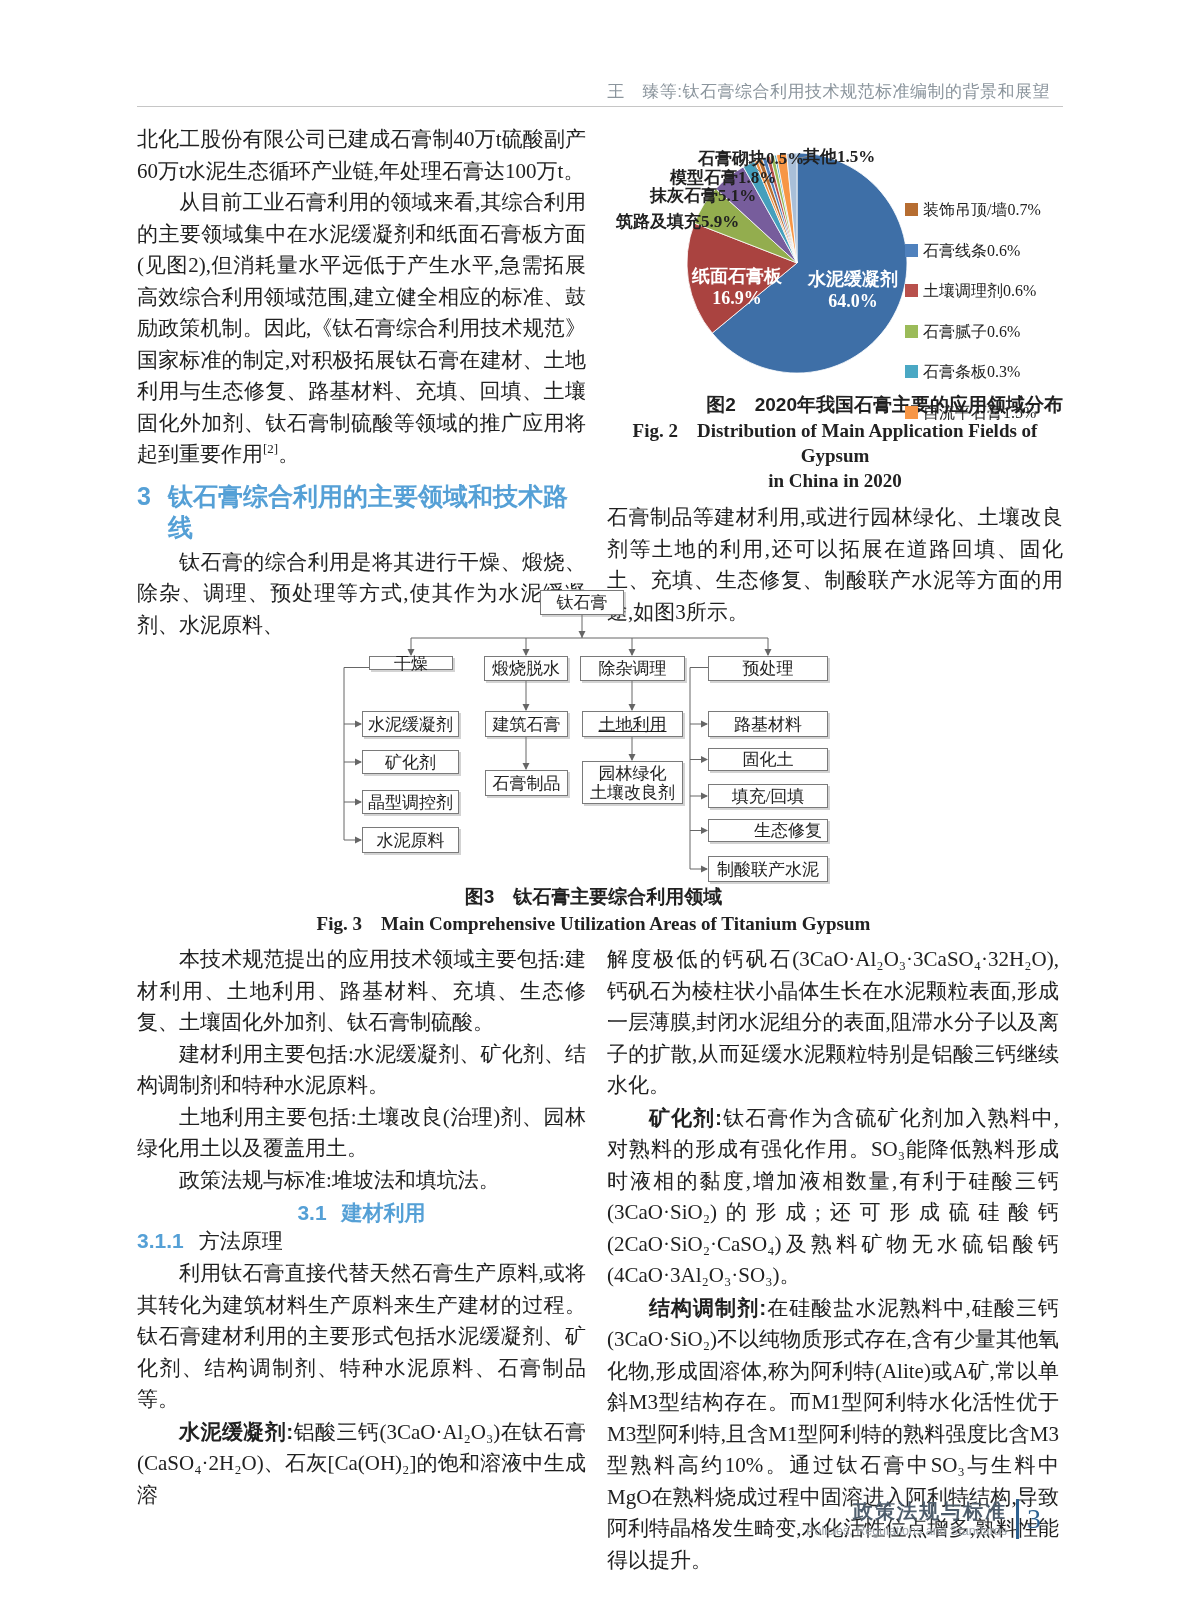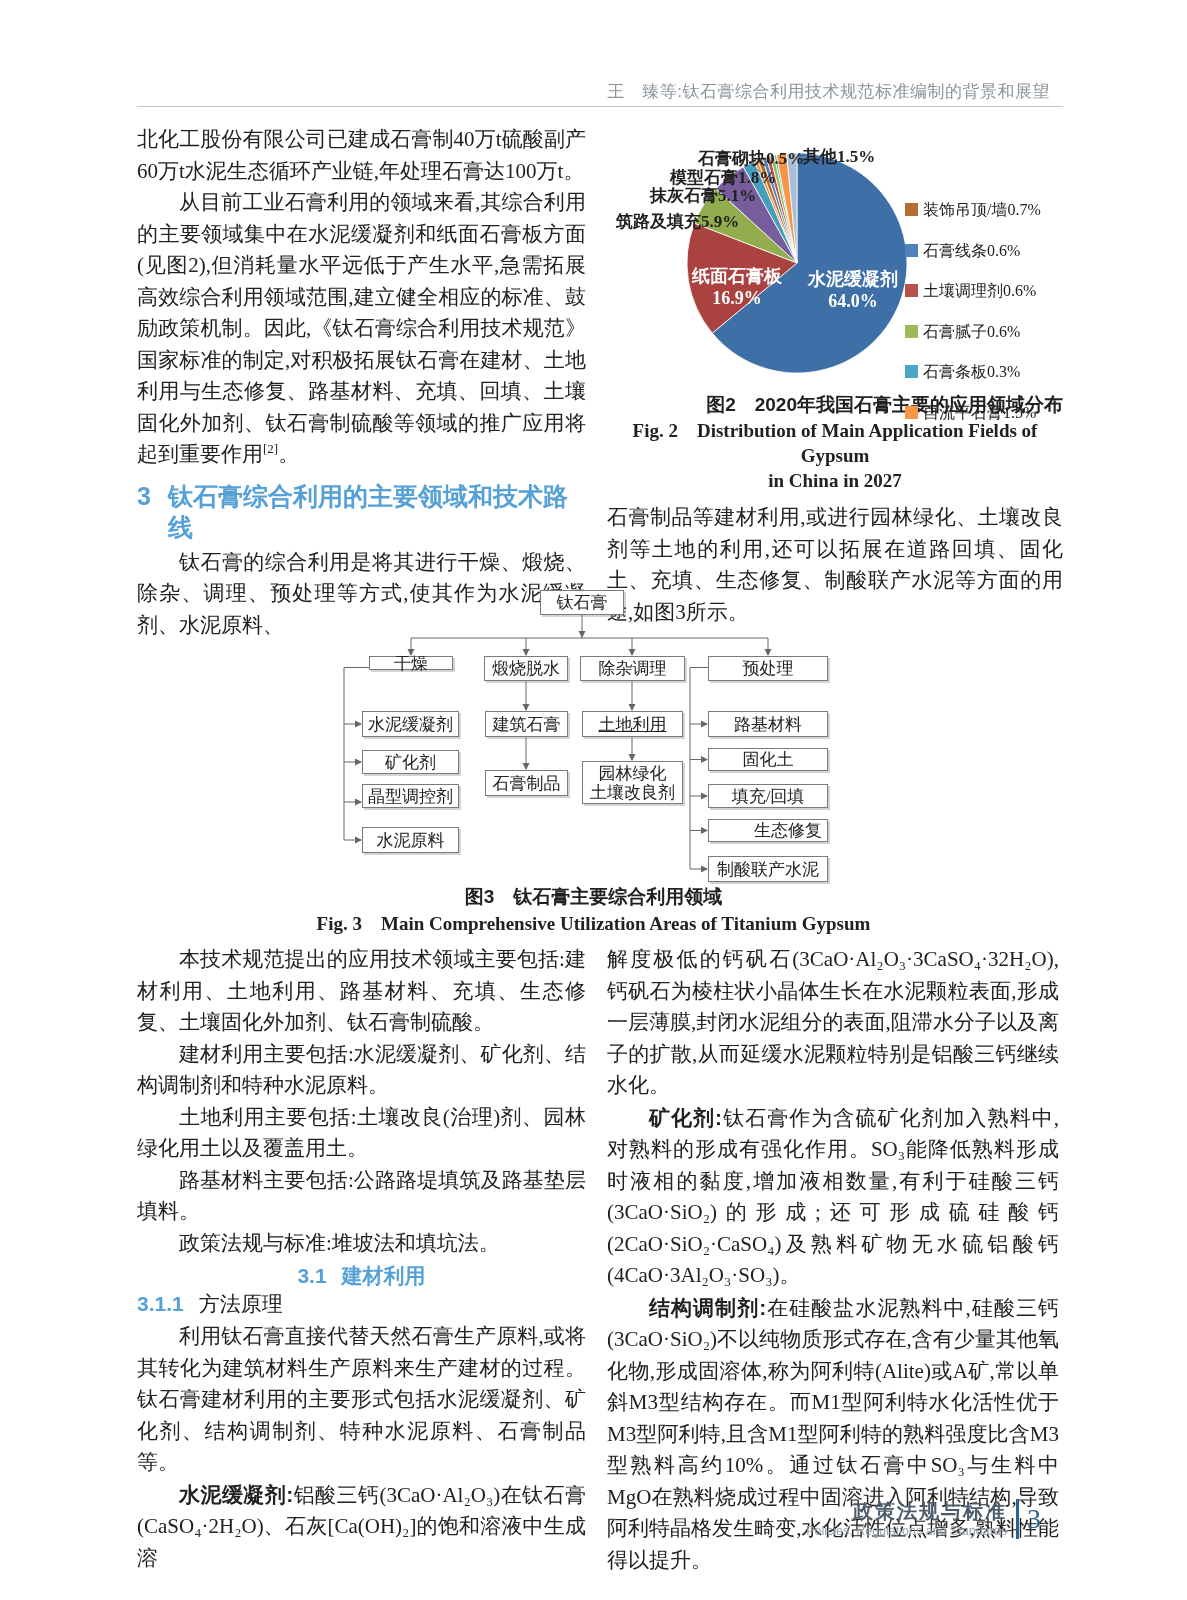--- a/index.html
+++ b/index.html
@@ -133,21 +133,21 @@
             <span class="leg-t">石膏条板0.3%</span>
           </div>
           <div class="leg-row">
             <span class="leg-sw" style="background: rgb(247, 150, 70);"></span>
             <span class="leg-t">自流平石膏1.5%</span>
           </div>
         </div>
       </div>
     <div class="capzh">图2　2020年我国石膏主要的应用领域分布</div>
     <div class="capen">Fig. 2　Distribution of Main Application Fields of Gypsum</div>
-    <div class="capen">in China in 2027</div>
+    <div class="capen">in China in 2020</div>
     <div id="ra-para">
         <div class="para"><span>石膏制品等建材利用,或进行园林绿化、土壤改良剂等土地的利用,还可以拓展在道路回填、固化土、充填、生态修复、制酸联产水泥等方面的用途,如图3所示。</span></div>
       </div>
   </div>
 
   <div id="diagram">
       <svg width="560" height="320" id="diagram-svg">
         <line x1="264" y1="43" x2="264" y2="66" stroke="#666" stroke-width="1"></line>
         <polygon points="260.5,59 267.5,59 264,66" fill="#666"></polygon>
         <line x1="93" y1="66" x2="450" y2="66" stroke="#666" stroke-width="1"></line>
@@ -187,21 +187,21 @@
         <polygon points="383,220.5 383,227.5 390,224" fill="#666"></polygon>
         <line x1="372" y1="258.5" x2="389" y2="258.5" stroke="#666" stroke-width="1"></line>
         <polygon points="383,255 383,262 390,258.5" fill="#666"></polygon>
         <line x1="372" y1="297" x2="389" y2="297" stroke="#666" stroke-width="1"></line>
         <polygon points="383,293.5 383,300.5 390,297" fill="#666"></polygon>
       </svg>
       <div class="dnode" style="left: 222px; top: 18px; width: 84px; height: 25px;">钛石膏</div>
       <div class="dnode" style="left: 51px; top: 84px; width: 84px; height: 14px;">干燥</div>
       <div class="dnode" style="left: 44px; top: 139px; width: 97px; height: 26px;">水泥缓凝剂</div>
       <div class="dnode" style="left: 44px; top: 178px; width: 97px; height: 24px;">矿化剂</div>
-      <div class="dnode" style="left: 44px; top: 212px; width: 97px; height: 24px;">晶型调控剂</div>
+      <div class="dnode" style="left: 44px; top: 218px; width: 97px; height: 24px;">晶型调控剂</div>
       <div class="dnode" style="left: 44px; top: 255px; width: 97px; height: 26px;">水泥原料</div>
       <div class="dnode" style="left: 166px; top: 84px; width: 84px; height: 25px;">煅烧脱水</div>
       <div class="dnode" style="left: 167px; top: 139px; width: 83px; height: 26px;">建筑石膏</div>
       <div class="dnode" style="left: 167px; top: 198px; width: 83px; height: 26px;">石膏制品</div>
       <div class="dnode" style="left: 262px; top: 84px; width: 105px; height: 25px;">除杂调理</div>
       <div class="dnode" style="left: 264px; top: 139px; width: 101px; height: 26px; text-decoration: underline;">土地利用</div>
       <div class="dnode" style="left: 264px; top: 189px; width: 101px; height: 43px;">园林绿化
 土壤改良剂</div>
       <div class="dnode" style="left: 390px; top: 84px; width: 120px; height: 25px;">预处理</div>
       <div class="dnode" style="left: 390px; top: 139px; width: 120px; height: 26px;">路基材料</div>
@@ -211,21 +211,20 @@
       <div class="dnode" style="left: 390px; top: 284px; width: 120px; height: 26px;">制酸联产水泥</div>
     </div>
   <div class="fig3zh">图3　钛石膏主要综合利用领域</div>
   <div class="fig3en">Fig. 3　Main Comprehensive Utilization Areas of Titanium Gypsum</div>
 
   <div class="col" id="left-b">
     <div id="lb-p1">
         <div class="para ind"><span>本技术规范提出的应用技术领域主要包括:建材利用、土地利用、路基材料、充填、生态修复、土壤固化外加剂、钛石膏制硫酸。</span></div>
         <div class="para ind"><span>建材利用主要包括:水泥缓凝剂、矿化剂、结构调制剂和特种水泥原料。</span></div>
         <div class="para ind"><span>土地利用主要包括:土壤改良(治理)剂、园林绿化用土以及覆盖用土。</span></div>
-        <div class="para ind"><span>路基材料主要包括:公路路堤填筑及路基垫层填料。</span></div>
         <div class="para ind"><span>政策法规与标准:堆坡法和填坑法。</span></div>
       </div>
     <div class="h3">
       <span class="num">3.1</span><span>建材利用</span>
     </div>
     <div class="h4">
       <span class="num">3.1.1</span><span>方法原理</span>
     </div>
     <div id="lb-p2">
         <div class="para ind"><span>利用钛石膏直接代替天然石膏生产原料,或将其转化为建筑材料生产原料来生产建材的过程。钛石膏建材利用的主要形式包括水泥缓凝剂、矿化剂、结构调制剂、特种水泥原料、石膏制品等。</span></div>

